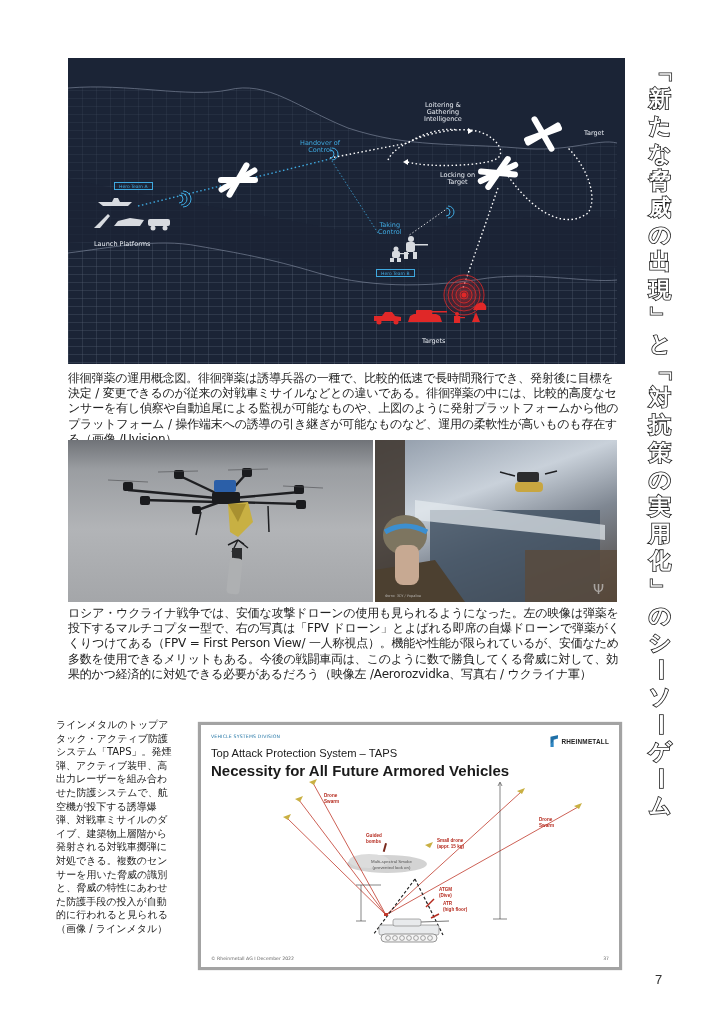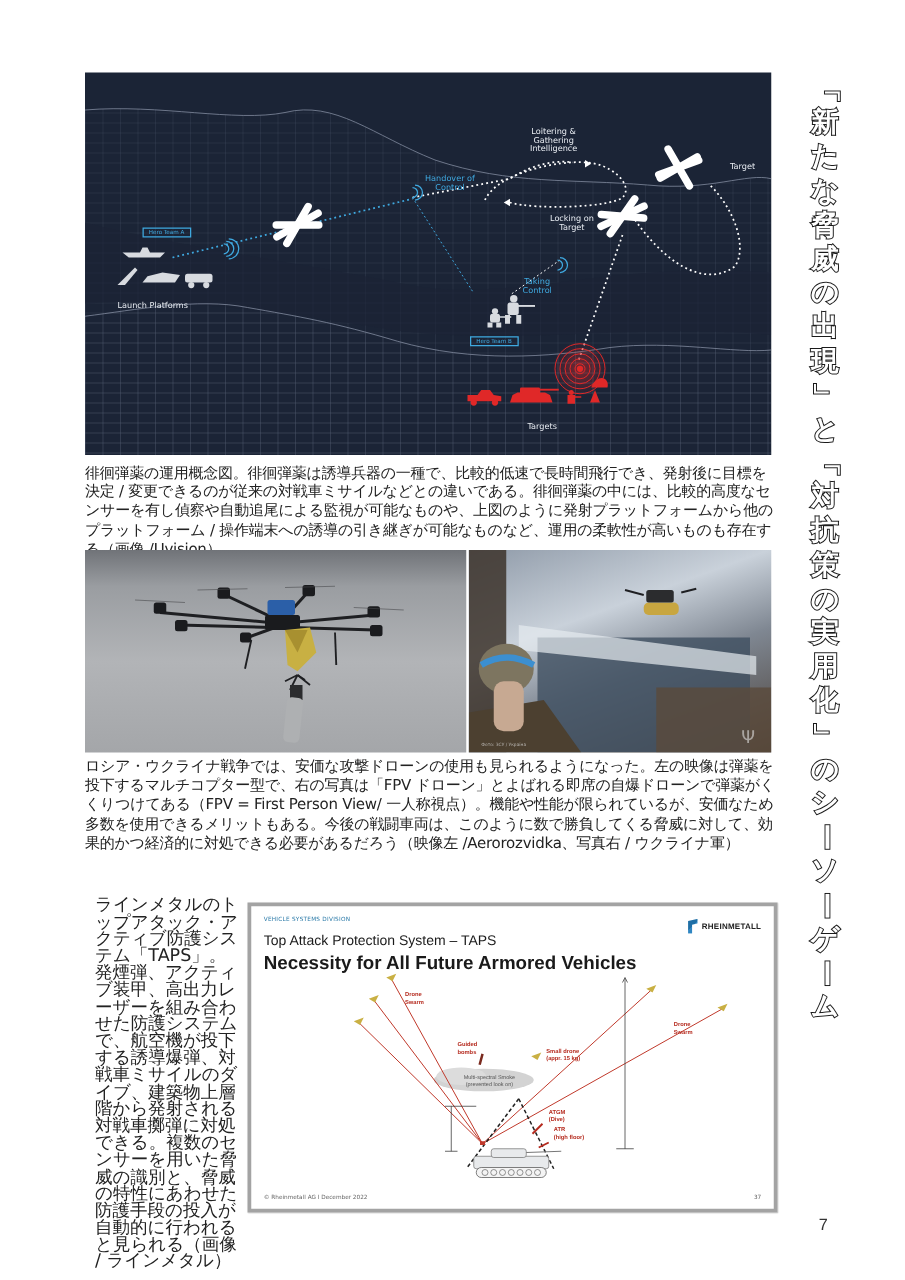--- a/index.html
+++ b/index.html
@@ -1,28 +1,28 @@
 <!DOCTYPE html>
 <html><head>
 <meta charset="utf-8">
 <style>
   html, body { margin: 0; padding: 0; background: #ffffff; }
   body { width: 724px; height: 1024px; position: relative; overflow: hidden; font-family: "DejaVu Sans", sans-serif; color: #222; }
 
   
-  .fig1 { position: absolute; left: 68px; top: 58px; width: 549px; height: 306px; background: #1b2436; overflow: hidden; }
+  .fig1 { position: absolute; left: 68px; top: 58px; width: 549px; height: 306px; background: #1b2436; overflow: hidden; padding-left: 8px; }
   .fig1 svg { position: absolute; left: 0; top: 0; }
   .lbl { position: absolute; font-family: "DejaVu Sans", sans-serif; font-size: 6.5px; color: #e8ecf2; text-align: center; line-height: 1.05; white-space: nowrap; }
-  .lbl.blue { color: #3fa9e0; margin-left: 40px; }
+  .lbl.blue { color: #3fa9e0; }
   .tag { position: absolute; font-size: 4.5px; color: #3fa9e0; border: 0.7px solid #3fa9e0; padding: 0.5px 4px; line-height: 1.2; white-space: nowrap; }
 
   .caption { position: absolute; font-size: 12px; line-height: 15.2px; color: #222; letter-spacing: -0.2px; }
   .cap1 { left: 68px; top: 371px; width: 555px; }
   .cap2 { left: 68px; top: 606px; width: 555px; }
-  .cap3 { left: 76px; top: 718px; width: 118px; font-size: 14px; line-height: 13.6px; letter-spacing: 0px; }
+  .cap3 { left: 56px; top: 718px; width: 118px; font-size: 10px; line-height: 13.6px; letter-spacing: 0px; }
 
   
   .photo-left { position: absolute; left: 68px; top: 440px; width: 305px; height: 162px; background: linear-gradient(180deg, #707378 0%, #9a9da1 18%, #b2b4b7 55%, #a4a6a9 100%); overflow: hidden; }
   .photo-right { position: absolute; left: 375px; top: 440px; width: 242px; height: 162px; overflow: hidden; background: linear-gradient(160deg, #8f9aa8 0%, #c9d1da 35%, #7f8792 60%, #4a4038 100%); }
 
   
   .slide { position: absolute; left: 198px; top: 722px; width: 418px; height: 242px; background: #fff; border: 3px solid #a3a3a3; box-shadow: 0 0 1px #aaa; overflow: hidden; }
   .slide .division { position: absolute; left: 10px; top: 9px; font-size: 4.6px; color: #2b7aa8; letter-spacing: 0.2px; }
   .slide .t1 { position: absolute; left: 10px; top: 22px; font-size: 11.2px; color: #1a1a1a; font-family: "Liberation Sans", sans-serif; }
   .slide .t2 { position: absolute; left: 10px; top: 37px; font-size: 15px; color: #1a1a1a; font-weight: bold; font-family: "Liberation Sans", sans-serif; }

